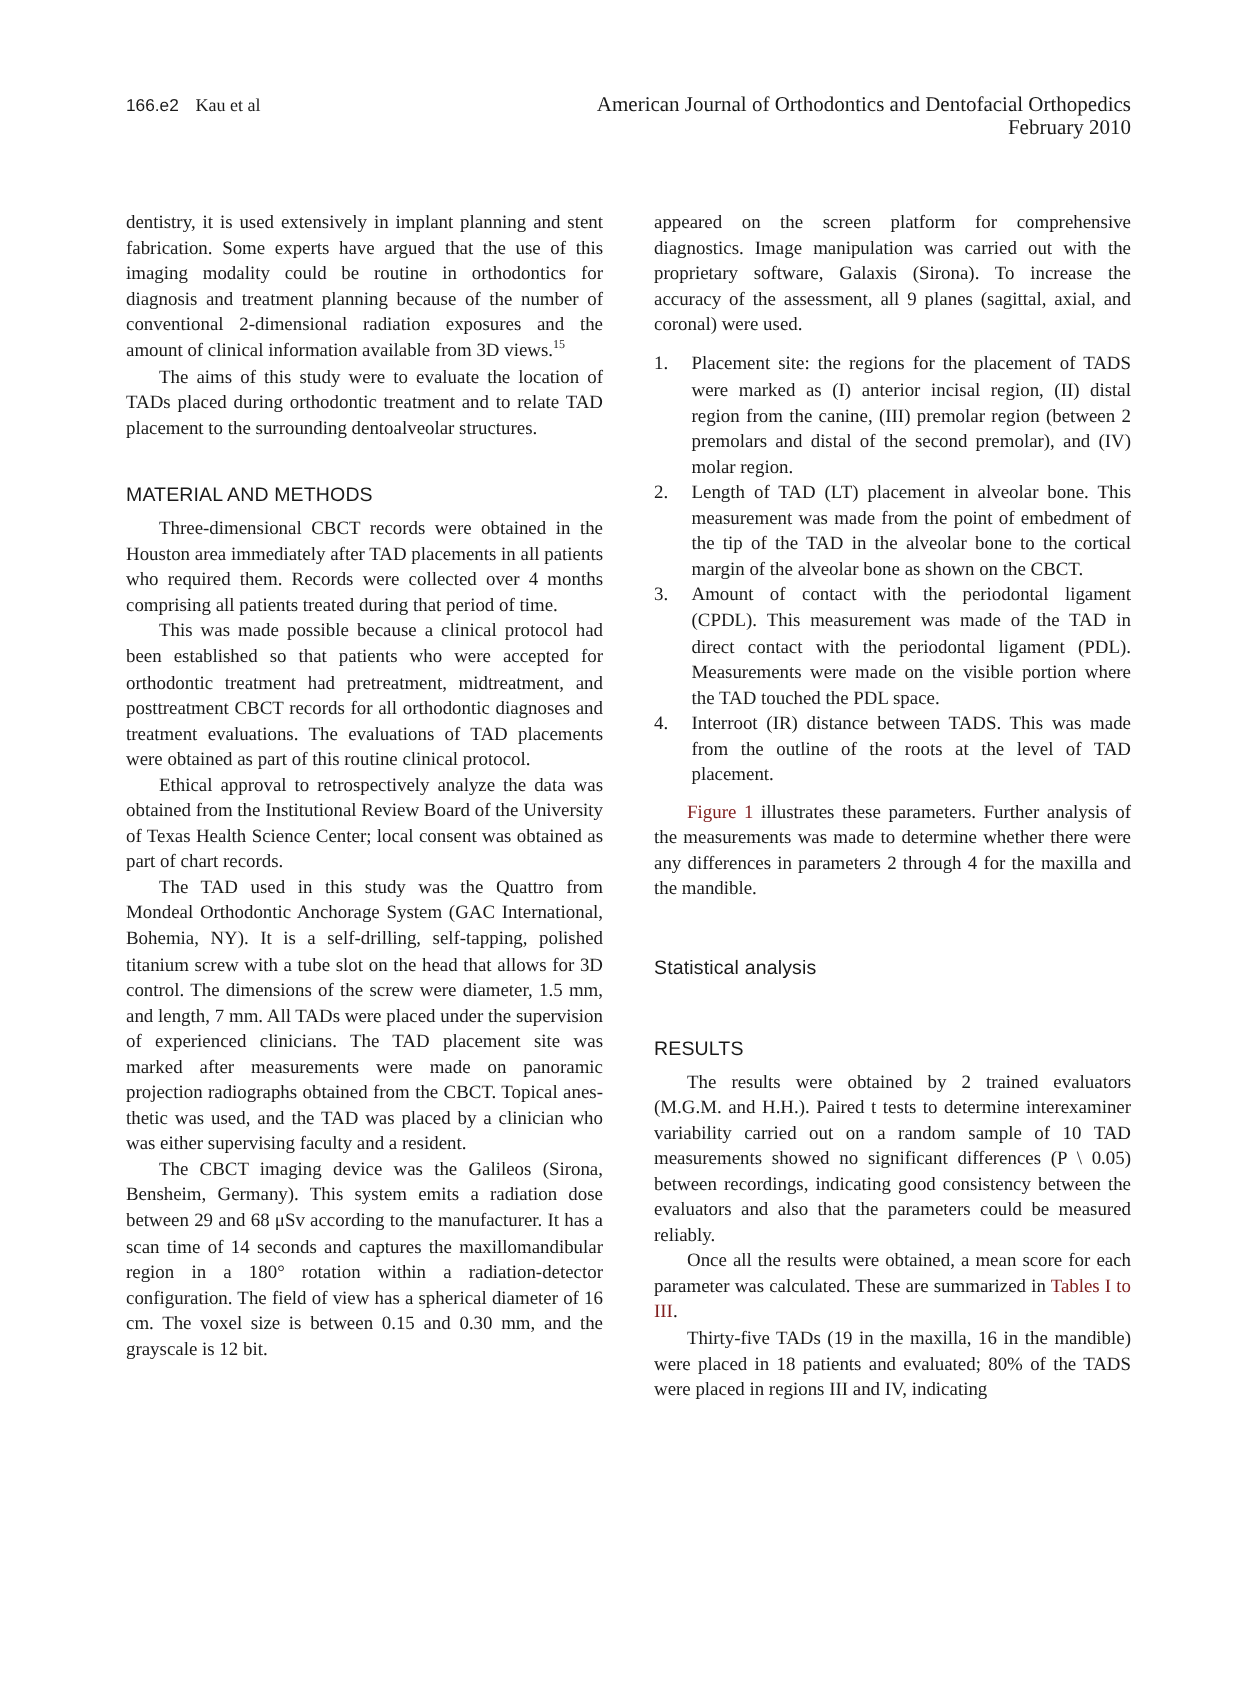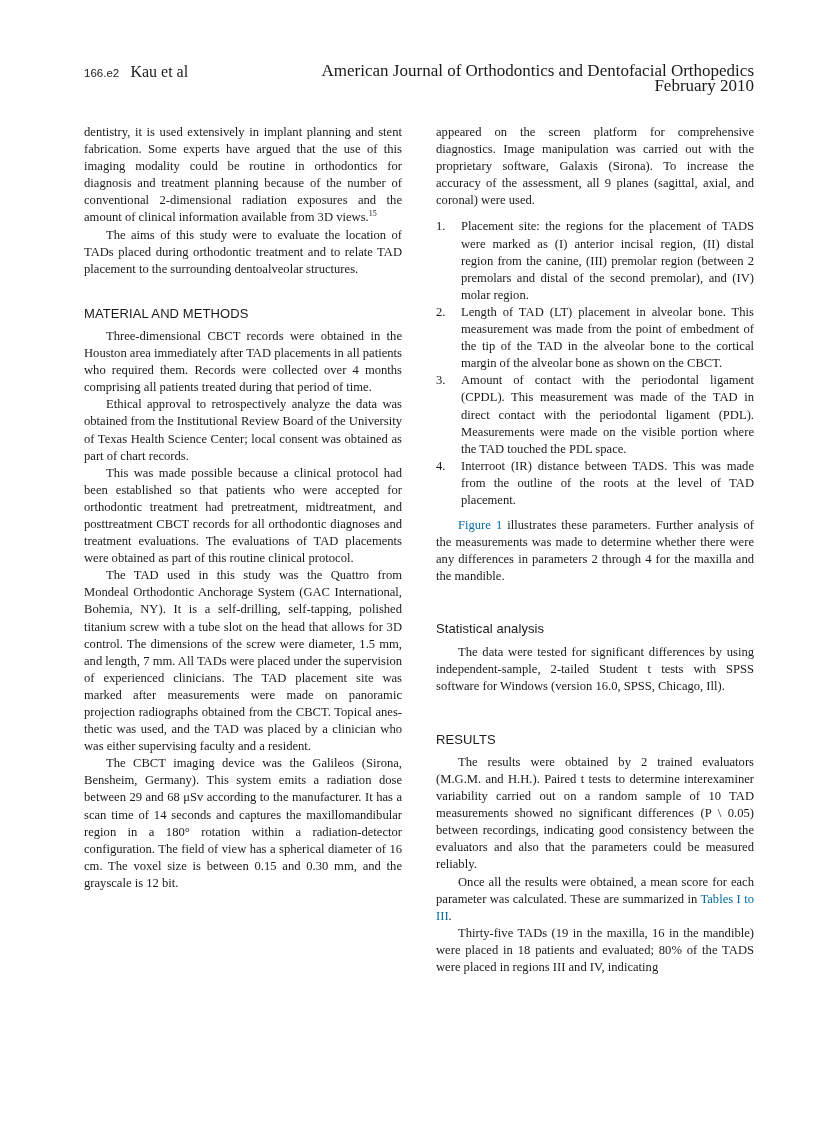--- a/index.html
+++ b/index.html
@@ -1,71 +1,70 @@
 <!DOCTYPE html>
 <html><head>
 <meta charset="utf-8">
 <style>
   html, body { margin:0; padding:0; background:#ffffff; }
   body { width:838px; height:1122px; position:relative; overflow:hidden; color:#1a1a1a; }
   .header-left { position:absolute; left:84px; top:63px; font-family:"Liberation Sans", sans-serif; font-size:11.5px; }
   .header-left .pg { margin-right:8px; }
-  .header-left .auth { font-family:"Liberation Serif", serif; font-size:16px; }
-  .header-right { position:absolute; right:84px; top:63px; text-align:right; font-family:"Liberation Serif", serif; font-size:17px; line-height:15px; }
-  .col { position:absolute; top:124px; width:318px; font-family:"Liberation Serif", serif; font-size:12.6px; line-height:17.1px; text-align:justify; hyphens:manual; }
+  .header-left .auth { font-family:"Liberation Serif", serif; font-size:12px; }
+  .header-right { position:absolute; right:84px; top:63px; text-align:right; font-family:"Liberation Serif", serif; font-size:14px; line-height:15px; }
+  .col { position:absolute; top:140px; width:318px; font-family:"Liberation Serif", serif; font-size:12.6px; line-height:17.1px; text-align:justify; hyphens:manual; }
   .col.left { left:84px; }
   .col.right { left:436px; }
   .col p { margin:0; text-indent:22px; }
   .col p.noindent { text-indent:0; }
   .sec { font-family:"Liberation Sans", sans-serif; font-size:13px; text-transform:none; margin:27px 0 6px 0; letter-spacing:0.1px; }
   .sec.sub { margin:35px 0 6px 0; }
   .sec.res { margin:36px 0 6px 0; }
   sup { font-size:8px; line-height:0; }
   ol { margin:9px 0 8px 0; padding:0; list-style:none; }
   ol li { position:relative; padding-left:25px; }
   ol li .num { position:absolute; left:0; top:0; }
-  .link { color:#0369a1; }
+  .link { color:#7f1d1d; }
   .gap-after-list { margin-top:8px; }
 </style>
 </head>
 <body>
 
 <div class="header-left">
   <span class="pg">166.e2</span>
   <span class="auth">Kau et al</span>
 </div>
 <div class="header-right">
   <div>American Journal of Orthodontics and Dentofacial Orthopedics</div>
   <div>February 2010</div>
 </div>
 
 <div class="col left">
   <p class="noindent"><span>dentistry, it is used extensively in implant planning and stent fabrication. Some experts have argued that the use of this imaging modality could be routine in orthodon­tics for diagnosis and treatment planning because of the number of conventional 2-dimensional radiation ex­posures and the amount of clinical information available from 3D views.</span><sup>15</sup></p>
   <p>The aims of this study were to evaluate the location of TADs placed during orthodontic treatment and to relate TAD placement to the surrounding dentoalveolar structures.</p>
 
   <div class="sec">MATERIAL AND METHODS</div>
   <p>Three-dimensional CBCT records were obtained in the Houston area immediately after TAD placements in all patients who required them. Records were collected over 4 months comprising all patients treated during that period of time.</p>
+  <p>This was made possible because a clinical protocol had been established so that patients who were accepted for orthodontic treatment had pretreatment, midtreat­ment, and posttreatment CBCT records for all orthodon­tic diagnoses and treatment evaluations. The evaluations of TAD placements were obtained as part of this routine clinical protocol.</p>
   <p>Ethical approval to retrospectively analyze the data was obtained from the Institutional Review Board of the University of Texas Health Science Center; local con­sent was obtained as part of chart records.</p>
-  <p>This was made possible because a clinical protocol had been established so that patients who were accepted for orthodontic treatment had pretreatment, midtreat­ment, and posttreatment CBCT records for all orthodon­tic diagnoses and treatment evaluations. The evaluations of TAD placements were obtained as part of this routine clinical protocol.</p>
   <p>The TAD used in this study was the Quattro from Mondeal Orthodontic Anchorage System (GAC Inter­national, Bohemia, NY). It is a self-drilling, self-tap­ping, polished titanium screw with a tube slot on the head that allows for 3D control. The dimensions of the screw were diameter, 1.5 mm, and length, 7 mm. All TADs were placed under the supervision of experi­enced clinicians. The TAD placement site was marked after measurements were made on panoramic projection radiographs obtained from the CBCT. Topical anes­thetic was used, and the TAD was placed by a clinician who was either supervising faculty and a resident.</p>
   <p>The CBCT imaging device was the Galileos (Sirona, Bensheim, Germany). This system emits a radiation dose between 29 and 68 μSv according to the manufac­turer. It has a scan time of 14 seconds and captures the maxillomandibular region in a 180° rotation within a ra­diation-detector configuration. The field of view has a spherical diameter of 16 cm. The voxel size is between 0.15 and 0.30 mm, and the grayscale is 12 bit.</p>
 </div>
 
 <div class="col right">
   <p class="noindent">appeared on the screen platform for comprehensive diagnostics. Image manipulation was carried out with the proprietary software, Galaxis (Sirona). To increase the accuracy of the assessment, all 9 planes (sagittal, axial, and coronal) were used.</p>
 
   <ol>
     <li><span class="num">1.</span><span>Placement site: the regions for the placement of TADS were marked as (I) anterior incisal region, (II) distal region from the canine, (III) premolar region (between 2 premolars and distal of the sec­ond premolar), and (IV) molar region.</span></li>
     <li><span class="num">2.</span><span>Length of TAD (LT) placement in alveolar bone. This measurement was made from the point of embedment of the tip of the TAD in the alveolar bone to the cortical margin of the alveolar bone as shown on the CBCT.</span></li>
     <li><span class="num">3.</span><span>Amount of contact with the periodontal ligament (CPDL). This measurement was made of the TAD in direct contact with the periodontal ligament (PDL). Measurements were made on the visible portion where the TAD touched the PDL space.</span></li>
     <li><span class="num">4.</span><span>Interroot (IR) distance between TADS. This was made from the outline of the roots at the level of TAD placement.</span></li>
   </ol>
 
   <p class="gap-after-list"><span class="link">Figure 1</span><span> illustrates these parameters. Further analy­sis of the measurements was made to determine whether there were any differences in parameters 2 through 4 for the maxilla and the mandible.</span></p>
 
   <div class="sec sub">Statistical analysis</div>
-  <p>The data were tested for significant differences by using independent-sample, 2-tailed Student t tests with SPSS software for Windows (version 16.0, SPSS, Chicago, Ill).</p>
 
   <div class="sec res">RESULTS</div>
   <p>The results were obtained by 2 trained evaluators (M.G.M. and H.H.). Paired t tests to determine interexa­miner variability carried out on a random sample of 10 TAD measurements showed no significant differences (P \ 0.05) between recordings, indicating good consistency between the evaluators and also that the parameters could be measured reliably.</p>
   <p><span>Once all the results were obtained, a mean score for each parameter was calculated. These are summarized in </span><span class="link">Tables I to III</span><span>.</span></p>
   <p>Thirty-five TADs (19 in the maxilla, 16 in the man­dible) were placed in 18 patients and evaluated; 80% of the TADS were placed in regions III and IV, indicating</p>
 </div>
 
 </body></html>

